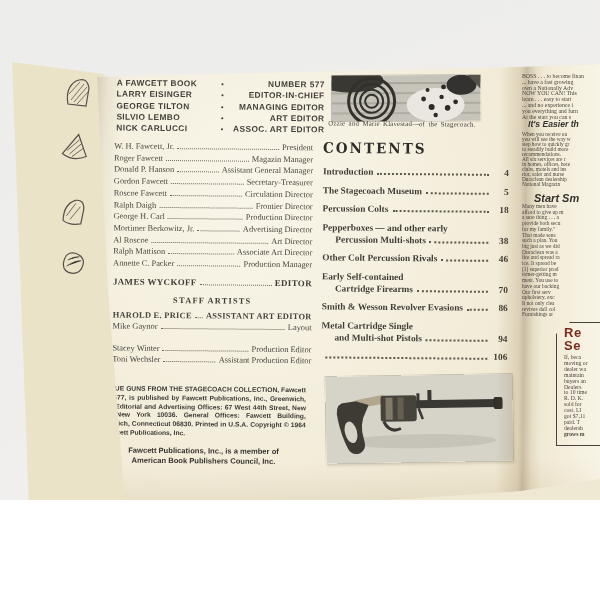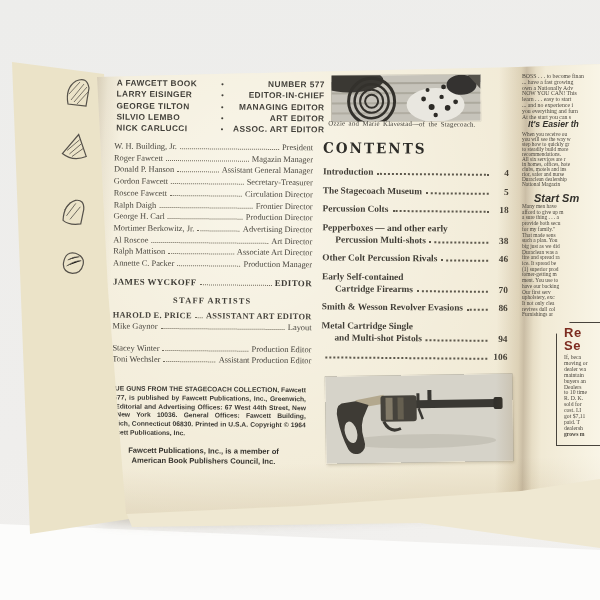--- a/index.html
+++ b/index.html
@@ -1,16 +1,16 @@
 <!DOCTYPE html>
 <html><head>
 <meta charset="utf-8">
 <style>
   html,body{margin:0;padding:0;}
-  .scene{position:relative;width:600px;height:600px;overflow:hidden;
+  .scene{position:relative;width:600px;height:500px;overflow:hidden;
          background:linear-gradient(160deg,#ededeb 0%,#efeeec 55%,#f2f1ef 100%);
          font-family:"Liberation Serif",serif;color:#3f3d38;}
   .abs{position:absolute;}
 
   
   .white-strip{left:0;top:516px;width:600px;height:84px;background:#fcfcfb;
                clip-path:polygon(0 8px,100% 34px,100% 84px,0 84px);}
   .book-shadow{left:96px;top:497px;width:506px;height:22px;background:rgba(135,122,95,.45);
                filter:blur(6px);transform:rotate(-2.2deg);border-radius:50%;}
 
@@ -176,21 +176,21 @@
 
     <div class="mh-row">
       <span class="mh-left">NICK CARLUCCI</span>
       <span class="mh-dot">•</span>
       <span class="mh-right">ASSOC. ART EDITOR</span>
     </div>
   </div>
 
       <div class="abs staff" id="staff-mount">
     <div class="staff-row leaderline">
-      <span class="name">W. H. Building, Jr.</span>
+      <span class="name">W. H. Fawcett, Jr.</span>
       <span class="leader"></span>
       <span class="title">President</span>
     </div>
 
     <div class="staff-row leaderline">
       <span class="name">Roger Fawcett</span>
       <span class="leader"></span>
       <span class="title">Magazin Manager</span>
     </div>
 

